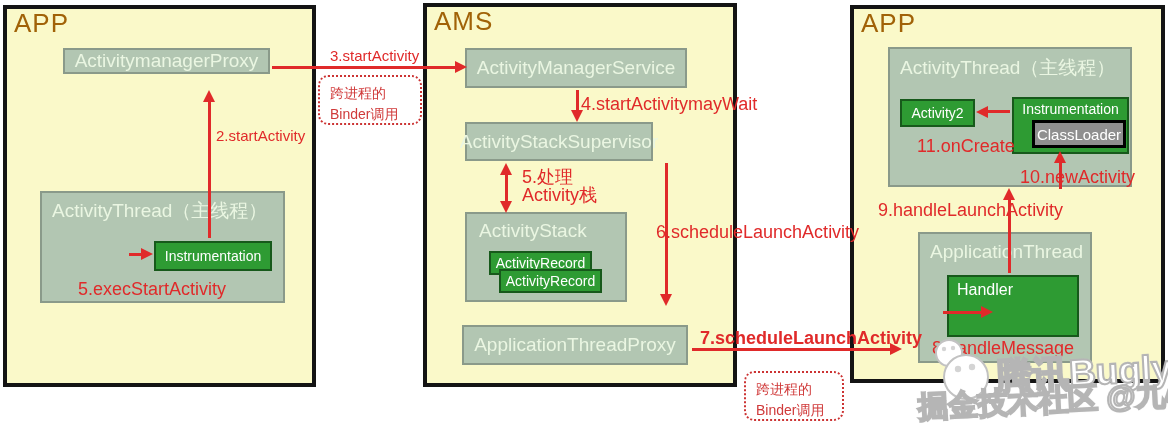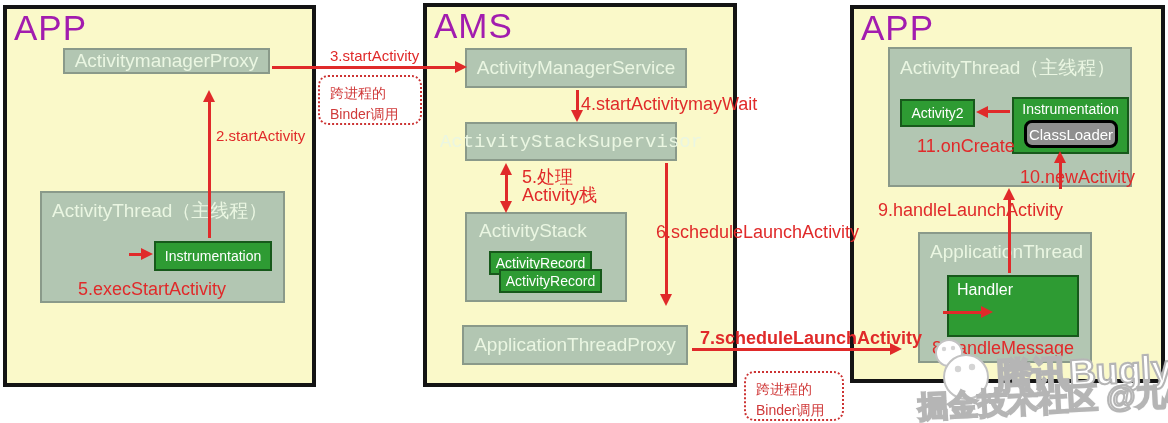--- a/index.html
+++ b/index.html
@@ -9,21 +9,21 @@
     --gbox-border:#8A9A8A;
     --gbox-text:#EAF6E2;
     --green:#2E9B33;
     --green-border:#17591B;
     --gray-box:#8F8F8F;
   }
   html,body{margin:0;padding:0;}
   body{font-family:"Liberation Sans", sans-serif;}
   .diagram{position:relative;width:1168px;height:423px;background:#ffffff;overflow:hidden;}
   .panel{position:absolute;background:var(--panel-bg);border:4px solid #141414;box-sizing:border-box;z-index:1;}
-  .ptitle{position:absolute;font-size:35px;color:#a21caf;letter-spacing:1px;z-index:2;}
+  .ptitle{position:absolute;font-size:26px;color:#a16207;letter-spacing:1px;z-index:2;}
   .gbox{position:absolute;background:var(--gbox-bg);border:2px solid var(--gbox-border);box-sizing:border-box;color:var(--gbox-text);display:flex;align-items:center;justify-content:center;font-size:19px;white-space:nowrap;z-index:2;}
   .cbox{position:absolute;background:var(--gbox-bg);border:2px solid var(--gbox-border);box-sizing:border-box;z-index:2;}
   .ctitle{position:absolute;color:var(--gbox-text);font-size:19px;white-space:nowrap;}
   .green{position:absolute;background:var(--green);border:2px solid var(--green-border);box-sizing:border-box;color:#fff;display:flex;align-items:center;justify-content:center;font-size:14px;white-space:nowrap;z-index:3;}
   .graybox{position:absolute;background:var(--gray-box);border:3px solid #000;box-sizing:border-box;color:#fff;display:flex;align-items:center;justify-content:center;font-size:15px;white-space:nowrap;z-index:4;}
   .rlabel{position:absolute;color:var(--red);font-size:18px;white-space:nowrap;z-index:6;}
   .rlabel.lg{font-size:15px;}
   .line{position:absolute;background:var(--red);z-index:6;}
   .ah{position:absolute;width:0;height:0;z-index:6;}
   .ah.r{border-top:6px solid transparent;border-bottom:6px solid transparent;border-left:12px solid var(--red);}
@@ -69,21 +69,21 @@
 
   <div class="panel" style="left:423px;top:3px;width:314px;height:384px;"></div>
   <div class="ptitle" style="left:434px;top:6px;">AMS</div>
 
   <div class="gbox" style="left:465px;top:48px;width:222px;height:40px;">ActivityManagerService</div>
 
   <div class="line" style="left:576px;top:90px;width:3px;height:21px;"></div>
   <div class="ah d" style="left:571px;top:110px;"></div>
   <div class="rlabel" style="left:581px;top:94px;">4.startActivitymayWait</div>
 
-  <div class="gbox" style="left:465px;top:122px;width:212px;height:39px;font-family:Liberation Mono, monospace;">ActivityStackSupervisor</div>
+  <div class="gbox" style="left:465px;top:122px;width:188px;height:39px;">ActivityStackSupervisor</div>
 
   <div class="ah u" style="left:500px;top:163px;"></div>
   <div class="line" style="left:505px;top:174px;width:3px;height:28px;"></div>
   <div class="ah d" style="left:500px;top:201px;"></div>
   <div class="rlabel" style="left:522px;top:165px;">5.处理</div>
   <div class="rlabel" style="left:522px;top:183px;">Activity栈</div>
 
   <div class="cbox" style="left:465px;top:212px;width:162px;height:90px;">
     <div class="ctitle" style="left:12px;top:6px;">ActivityStack</div>
     <div class="green" style="left:22px;top:37px;width:103px;height:24px;">ActivityRecord</div>
@@ -106,21 +106,21 @@
   </div>
 
   <div class="panel" style="left:850px;top:5px;width:315px;height:378px;"></div>
   <div class="ptitle" style="left:861px;top:8px;">APP</div>
 
   <div class="cbox" style="left:888px;top:47px;width:244px;height:140px;">
     <div class="ctitle" style="left:10px;top:6px;">ActivityThread（主线程）</div>
     <div class="green" style="left:10px;top:50px;width:75px;height:28px;">Activity2</div>
     <div class="green" style="left:122px;top:48px;width:117px;height:57px;display:block;">
       <div style="text-align:center;padding-top:2px;">Instrumentation</div>
-      <div class="graybox" style="left:10px;top:21px;width:94px;height:28px;border-radius:8px;">ClassLoader</div>
+      <div class="graybox" style="left:18px;top:21px;width:94px;height:28px;">ClassLoader</div>
     </div>
 
     <div class="ah l" style="left:86px;top:57px;"></div>
     <div class="line" style="left:98px;top:61px;width:22px;height:3px;"></div>
     <div class="rlabel" style="left:27px;top:87px;">11.onCreate</div>
 
     <div class="ah u" style="left:164px;top:102px;"></div>
     <div class="line" style="left:169px;top:113px;width:3px;height:27px;"></div>
     <div class="rlabel" style="left:130px;top:118px;">10.newActivity</div>
   </div>

